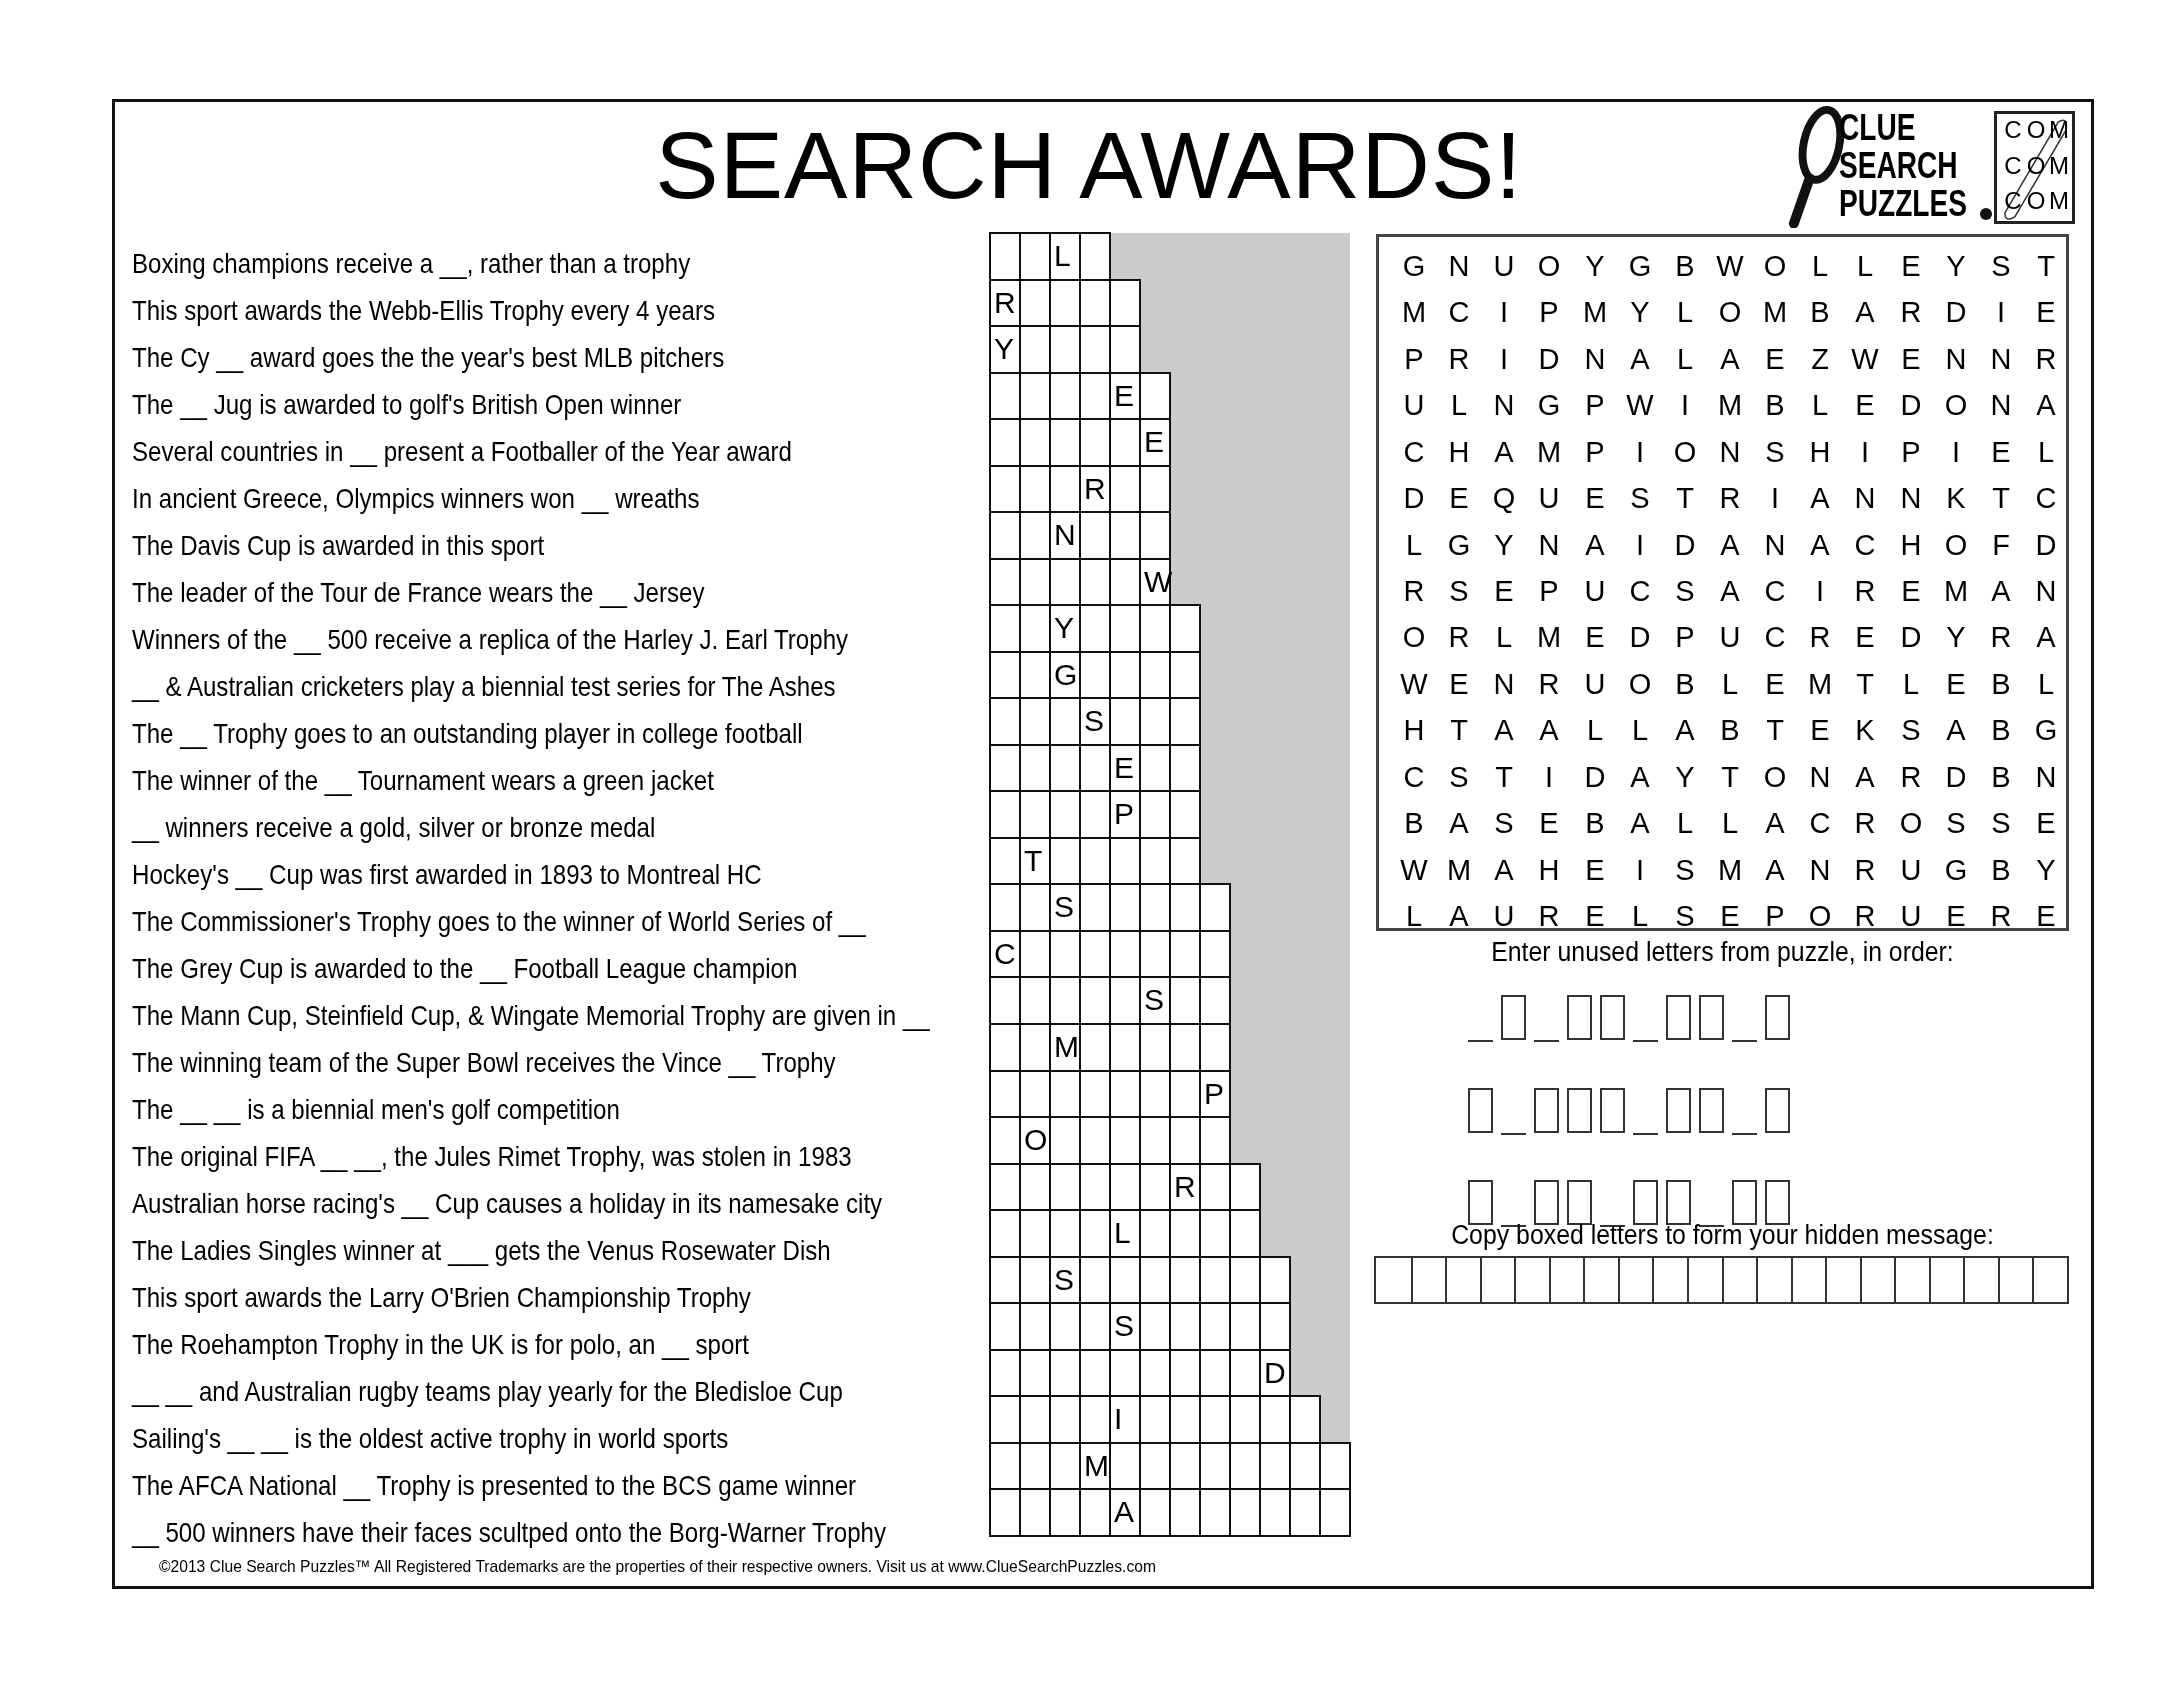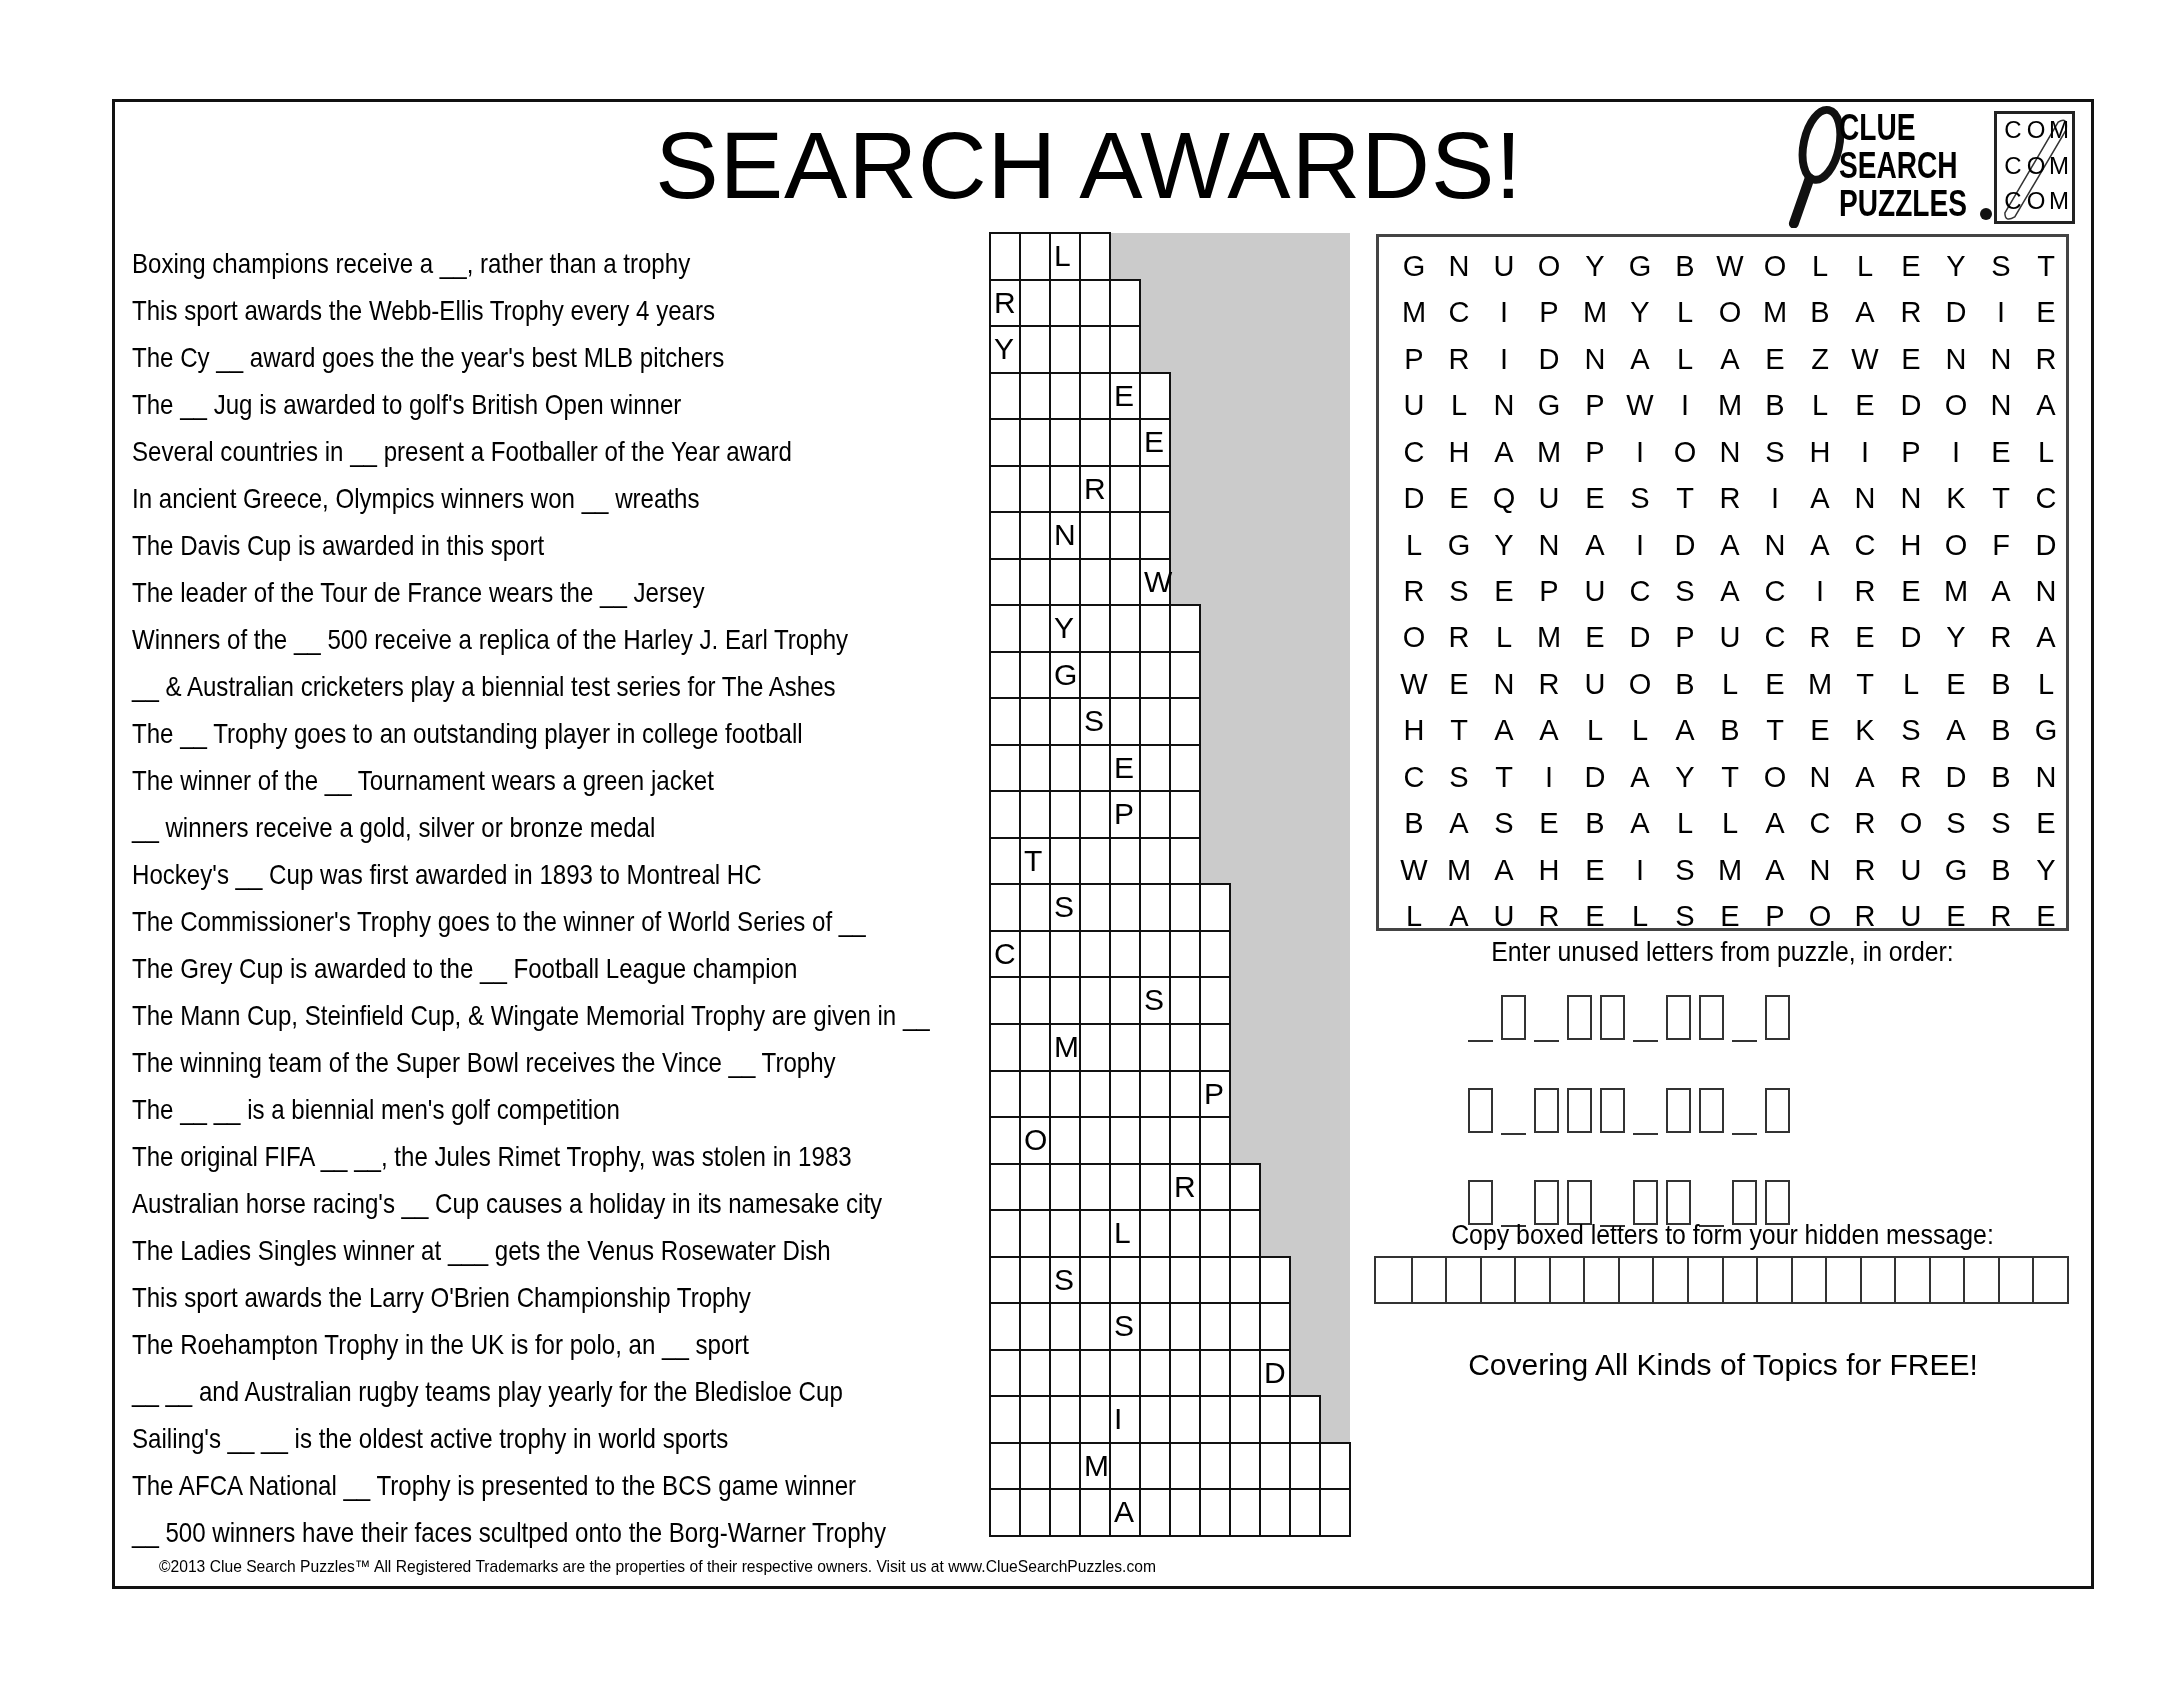--- a/index.html
+++ b/index.html
@@ -658,17 +658,16 @@
     <div class="m" style="left: 449px; width: 35px;"></div>
     <div class="m" style="left: 484px; width: 35px;"></div>
     <div class="m" style="left: 518px; width: 35px;"></div>
     <div class="m" style="left: 553px; width: 35px;"></div>
     <div class="m" style="left: 587px; width: 35px;"></div>
     <div class="m" style="left: 622px; width: 35px;"></div>
     <div class="m" style="left: 656px; width: 35px;"></div>
   </div>
 
 <div class="promo">
-  <div>Covering All Kinds of Topics for FREE!</div>
 </div>
 
 <div class="footer">©2013 Clue Search Puzzles™ All Registered Trademarks are the properties of their respective owners. Visit us at www.ClueSearchPuzzles.com</div>
 
 
 </body></html>

